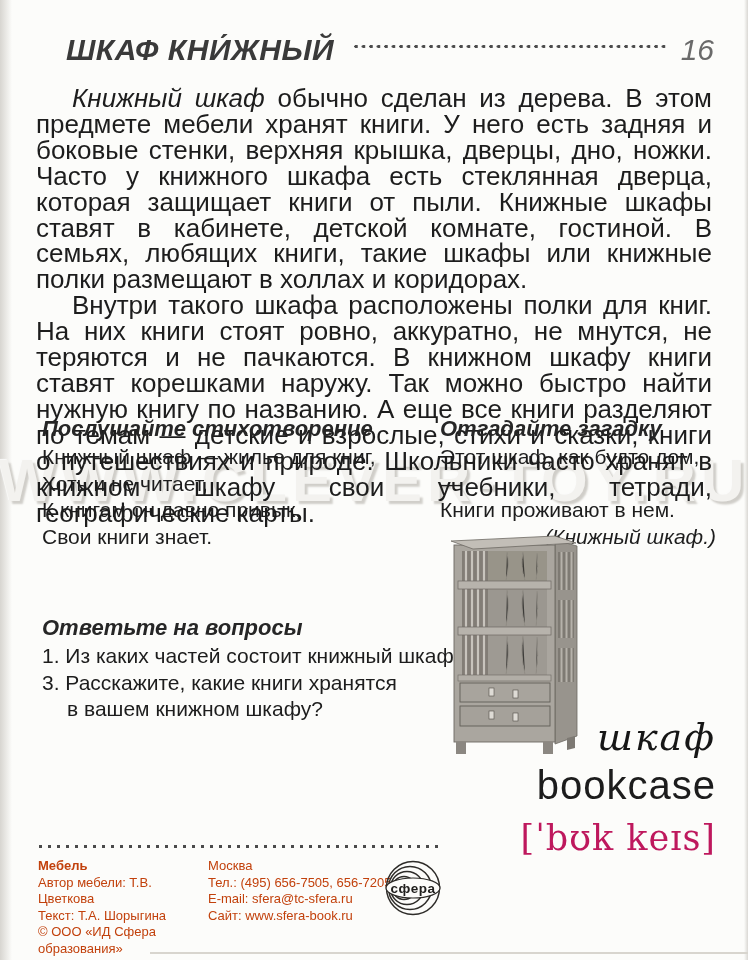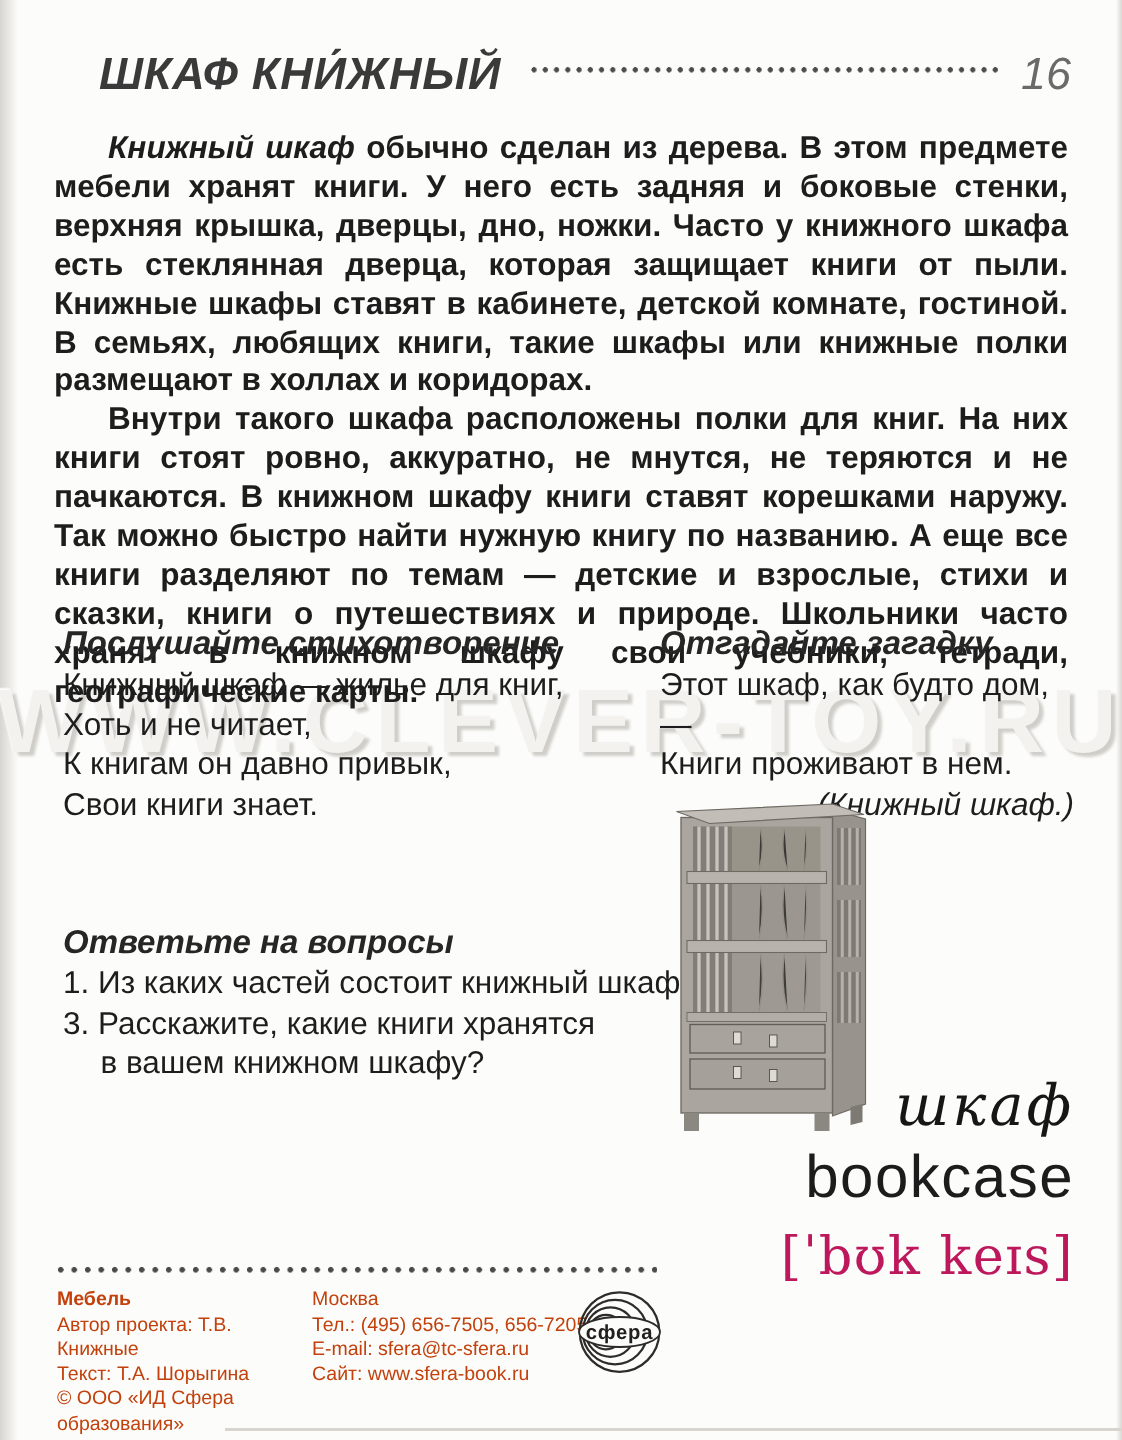--- a/index.html
+++ b/index.html
@@ -24,21 +24,21 @@
 
   .header{position:absolute;left:66px;right:34px;top:33px;display:flex;align-items:center;z-index:1;}
   .title{margin:0;font-size:30px;font-style:italic;font-weight:bold;color:#3a3a3a;
     letter-spacing:.5px;white-space:nowrap;}
   .leader{flex:1;height:5px;margin:0 14px 8px 20px;
     background-image:radial-gradient(circle at 2px 2.5px,#4c4c4c 1.6px,transparent 1.9px);
     background-size:7.5px 5px;background-repeat:repeat-x;}
   .pagenum{font-size:30px;font-style:italic;color:#6a6a6a;}
 
   .intro{position:absolute;left:36px;top:86px;width:676px;z-index:1;}
-  .intro p{margin:0;font-size:21px;line-height:25.9px;text-align:justify;text-indent:36px;font-weight:bold;}
+  .intro p{margin:0;font-size:26px;line-height:25.9px;text-align:justify;text-indent:36px;}
   .lead-italic{font-style:italic;}
 
   .cols{position:absolute;left:42px;top:416px;right:30px;display:flex;z-index:1;}
   .poem{width:398px;}
   .riddle{flex:1;}
   .sec-heading{margin:0 0 2px 0;font-size:22px;font-style:italic;font-weight:bold;color:#262626;}
   .t-line{font-size:21px;line-height:26.5px;}
   .riddle-answer{font-size:21px;line-height:26.5px;font-style:italic;text-align:right;padding-right:2px;}
 
   .questions{position:absolute;left:42px;top:615px;width:424px;z-index:1;}
@@ -185,21 +185,21 @@
     <div class="ru-cursive">шкаф</div>
     <div class="en-word">bookcase</div>
     <div class="ipa">[ˈbʊk keɪs]</div>
   </div>
 
   <div class="footer">
     <div class="f-dots"></div>
     <div class="f-row">
       <div class="f-col1">
         <div class="f-bold">Мебель</div>
-        <div>Автор проекта: Т.В. Книжные</div>
+        <div>Автор мебели: Т.В. Цветкова</div>
         <div>Текст: Т.А. Шорыгина</div>
         <div>© ООО «ИД Сфера образования»</div>
       </div>
       <div class="f-col2">
         <div>Москва</div>
         <div>Тел.: (495) 656-7505, 656-7205</div>
         <div>E-mail: sfera@tc-sfera.ru</div>
         <div>Сайт: www.sfera-book.ru</div>
       </div>
     </div>

